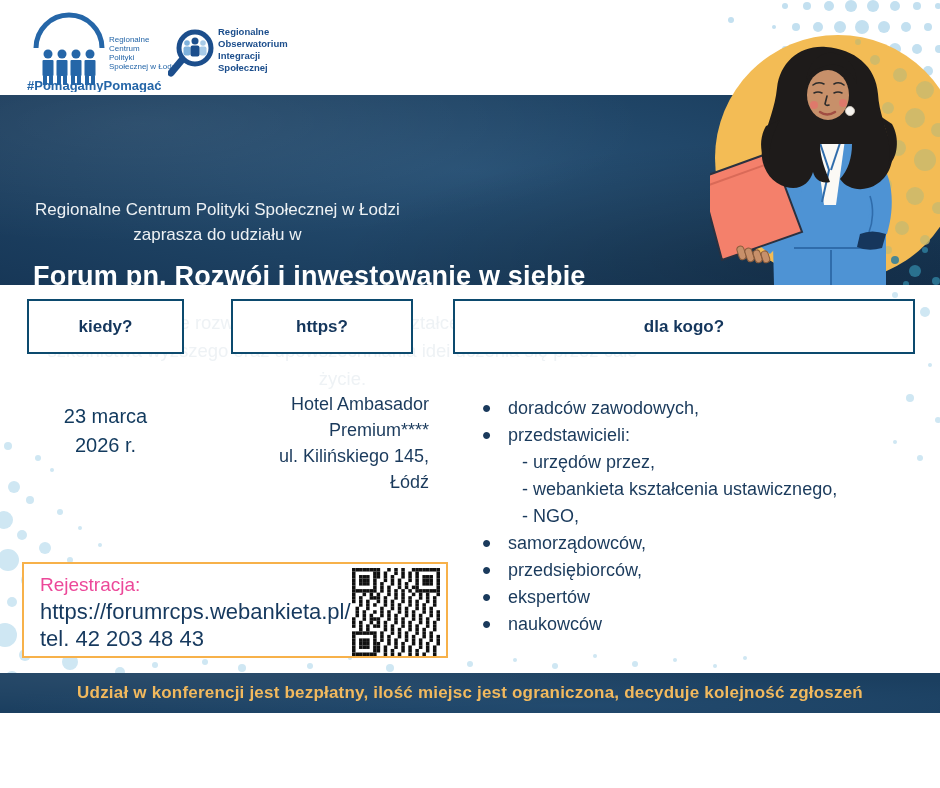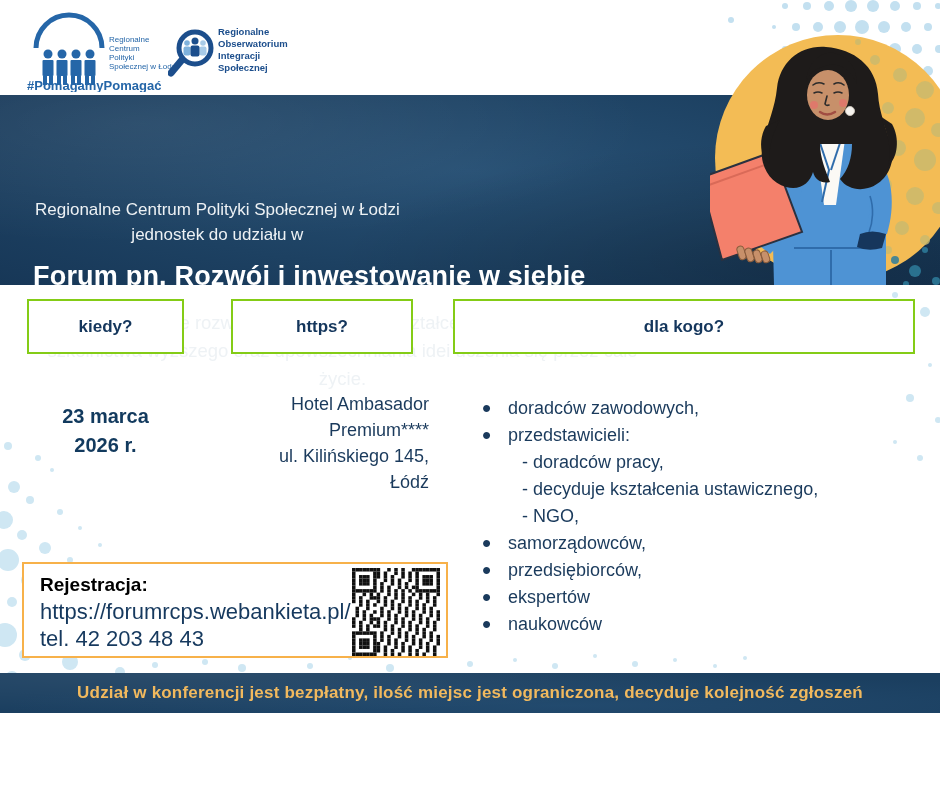--- a/index.html
+++ b/index.html
@@ -20,42 +20,42 @@
           radial-gradient(ellipse at 50% 40%, #275074 0%, #1d4162 60%, #173757 100%); text-align: center;}
   .hero-intro{position:absolute;left:35px;top:102px;font-size:17px;line-height:25px;color:#edf1f4;}
   .hero-title{position:absolute;left:33px;top:166px;font-size:27px;font-weight:bold;color:#ffffff;
               letter-spacing:.2px;}
   .hero-goal{position:absolute;left:35px;top:214px;width:615px;font-size:18.5px;line-height:28px;color:#eef2f5;}
 
   
   .illu{position:absolute;right:0;top:0;width:230px;height:285px;}
 
   
-  .qbox{position:absolute;top:299px;height:55px;border:2px solid #84cc16;background:#fff;
+  .qbox{position:absolute;top:299px;height:55px;border:2px solid #0c4a6e;background:#fff;
         box-sizing:border-box;display:flex;align-items:center;justify-content:center;
         font-size:17px;font-weight:bold;color:#14365C;z-index:3;}
   .qbox.kiedy{left:27px;width:157px;}
   .qbox.gdzie{left:231px;width:182px;}
   .qbox.kogo{left:453px;width:462px;}
 
   .when-date{position:absolute;left:27px;top:402px;width:157px;text-align:center;
-             font-size:20px;font-weight:bold;color:#123A5E;line-height:29px;z-index:3;}
+             font-size:20px;font-weight:normal;color:#123A5E;line-height:29px;z-index:3;}
   .where-addr{position:absolute;left:215px;top:391px;width:214px;text-align:right;
               font-size:18px;color:#1A3A5C;line-height:26px;z-index:3;}
   .who-list{list-style:none;margin:17px;padding:0;position:absolute;left:455px;top:378px;width:468px;z-index:3;}
   .who-list li{position:relative;font-size:18px;line-height:27px;color:#1A3A5C;}
   .who-list li.l0{padding-left:36px;}
   .who-list li.l0::before{content:"•";position:absolute;left:10px;top:0;font-size:26px;line-height:26px;color:#1A3A5C;}
   .who-list li.l1{padding-left:50px;}
 
   
   .reg-box{position:absolute;left:22px;top:562px;width:426px;height:96px;border:2px solid #F7B14A;
            background:#fff;box-sizing:border-box;z-index:4;}
   .reg-text{position:absolute;left:16px;top:7px;}
-  .reg-label{font-size:19px;font-weight:bold;color:#000000;line-height:27px;}
+  .reg-label{font-size:19px;font-weight:normal;color:#ec4899;line-height:27px;}
   .reg-url,.reg-tel{font-size:22px;color:#16395e;line-height:27px;}
   .qr{position:absolute;right:6px;top:4px;width:88px;height:88px;}
 
   
   .dots{position:absolute;z-index:1;pointer-events:none;}
 
   
   .banner{position:absolute;left:0;top:673px;width:940px;height:40px;
           background:
             radial-gradient(120% 200% at 20% 0%, rgba(255,255,255,.07), transparent 50%),
@@ -132,21 +132,21 @@
         <text x="50" y="25">Obserwatorium</text>
         <text x="50" y="37">Integracji</text>
         <text x="50" y="49">Społecznej</text>
       </g>
     </svg>
   </div>
 
   <div class="hero">
     <div class="hero-intro">
       <div>Regionalne Centrum Polityki Społecznej w Łodzi</div>
-      <div>jednostek do udziału w</div>
+      <div>zaprasza do udziału w</div>
     </div>
     <div class="hero-title">Forum pn. Rozwój i inwestowanie w siebie</div>
     <div class="hero-goal">cel: wsparcie rozwoju nowoczesnego kształcenia zawodowego, szkolnictwa wyższego oraz upowszechniania idei uczenia się przez całe życie.</div>
   </div>
 
   <svg class="illu" width="230" height="285" viewBox="0 0 230 285" style="z-index:2;">
 
     <g fill="#C3E0F0">
       <circle cx="21" cy="20" r="3"></circle>
       <circle cx="75" cy="6" r="3"></circle>
@@ -366,22 +366,22 @@
   <div class="where-addr">
     <div>Hotel Ambasador</div>
     <div>Premium****</div>
     <div>ul. Kilińskiego 145,</div>
     <div>Łódź</div>
   </div>
 
   <ul class="who-list">
     <li class="l0">doradców zawodowych,</li>
     <li class="l0">przedstawicieli:</li>
-    <li class="l1">- doradców pracy,</li>
-    <li class="l1">- decyduje kształcenia ustawicznego,</li>
+    <li class="l1">- urzędów przez,</li>
+    <li class="l1">- webankieta kształcenia ustawicznego,</li>
     <li class="l1">- NGO,</li>
     <li class="l0">samorządowców,</li>
     <li class="l0">przedsiębiorców,</li>
     <li class="l0">ekspertów</li>
     <li class="l0">naukowców</li>
   </ul>
 
   <div class="reg-box">
     <div class="reg-text">
       <div class="reg-label">Rejestracja:</div>

